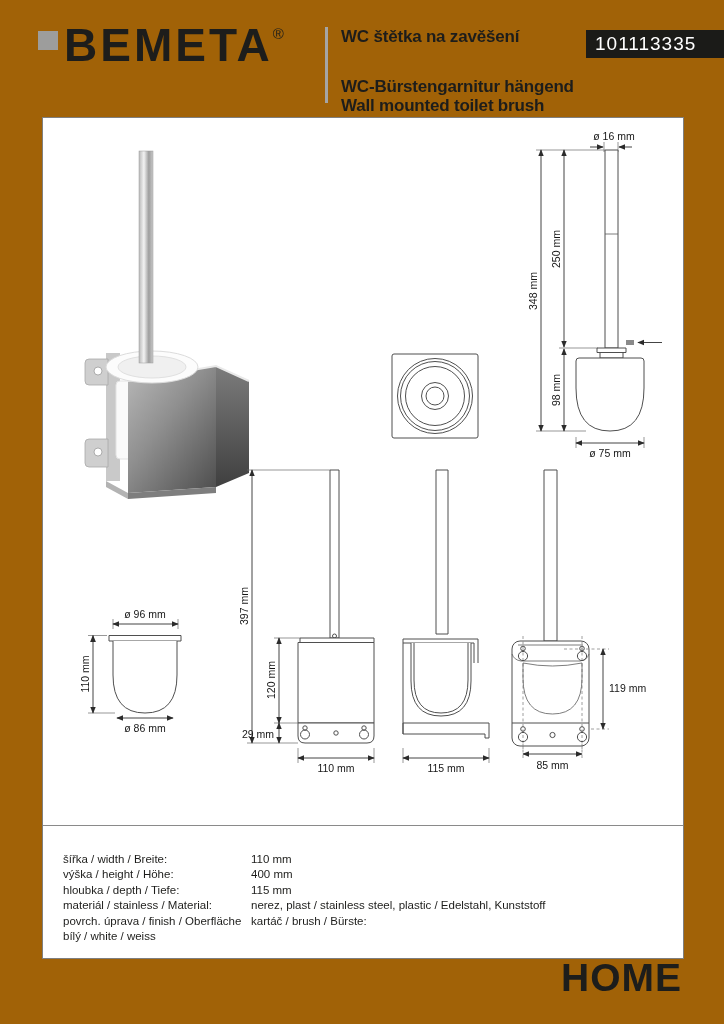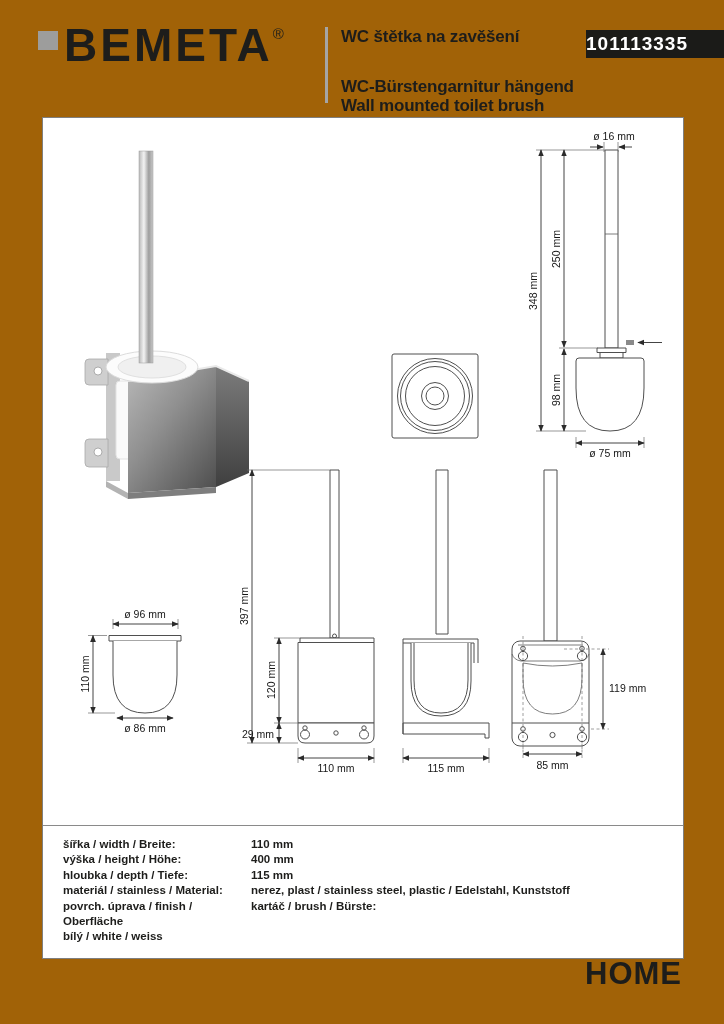--- a/index.html
+++ b/index.html
@@ -7,21 +7,21 @@
         font-family:"Liberation Sans",sans-serif;color:#1d1d1b;}
 
   
   #logo-square{position:absolute;left:38px;top:31px;width:20px;height:19px;background:#9d9d9c;}
   #brand{position:absolute;left:64px;top:18px;font-size:46px;font-weight:bold;letter-spacing:3px;color:#1d1d1b;}
   #brand sup{font-size:15px;font-weight:normal;letter-spacing:0;vertical-align:22px;}
   #header-divider{position:absolute;left:325px;top:27px;width:3px;height:76px;background:#a5a5a5;}
   .hdr-title{position:absolute;left:341px;font-size:17px;font-weight:bold;letter-spacing:-0.2px;white-space:nowrap;}
   #ht1{top:27px;} #ht2{top:52px;margin-top:44px;} #ht3{top:77px;}
   #code-badge{position:absolute;left:586px;top:30px;width:138px;height:28px;background:#1b1b18;
-              color:#fff;font-size:19px;font-weight:bold;line-height:28px;
+              color:#fff;font-size:19px;font-weight:normal;line-height:28px;padding-left:9px;
               letter-spacing:1px;box-sizing:border-box;}
 
   
   #main-box{position:absolute;left:42px;top:117px;width:640px;height:840px;border:1px solid #7f7f7f;background:#fff;}
   #main-box svg{position:absolute;overflow:visible;}
   #photo-svg{left:33px;top:23px;}
   #topview-svg{left:346px;top:233px;}
   #brush-svg{left:483px;top:8px;}
   #cup-svg{left:28px;top:483px;}
   #front-svg{left:193px;top:338px;}
@@ -32,25 +32,25 @@
   .outl{stroke:#4f4f4f;stroke-width:1;fill:none;stroke-linejoin:round;}
   .outw{stroke:#4f4f4f;stroke-width:1;fill:#fff;stroke-linejoin:round;}
   .dim{stroke:#2f2f2f;stroke-width:0.9;fill:none;}
   .ext{stroke:#6b6b6b;stroke-width:0.7;fill:none;}
   .dsh{stroke:#858585;stroke-width:0.8;fill:none;stroke-dasharray:3,2.5;}
   .thin{stroke:#5c5c5c;stroke-width:0.8;fill:none;}
 
   
   #params-heading{position:absolute;left:20px;top:689px;font-size:15px;font-weight:bold;}
   #params-rule{position:absolute;left:0;right:0;top:707px;height:1px;background:#8a8a8a;}
-  #params-rows{position:absolute;left:20px;top:719px;display:grid;
-               grid-template-columns:188px auto;font-size:11.5px;line-height:15.4px;font-weight:bold;}
+  #params-rows{position:absolute;left:20px;top:734px;display:grid;
+               grid-template-columns:188px auto;font-size:11.5px;line-height:15.4px;}
 
   
-  #home-brand{position:absolute;right:42px;top:956px;font-size:31px;font-weight:bold;letter-spacing:1px;color:#1d1d1b;}
+  #home-brand{position:absolute;right:42px;top:956px;font-size:39px;font-weight:bold;letter-spacing:1px;color:#1d1d1b;}
 </style>
 </head>
 <body>
 
 <div id="page">
 
   <div>
     <div id="logo-square"></div>
     <div id="brand"><span>BEMETA</span><sup>®</sup></div>
     <div id="header-divider"></div>

